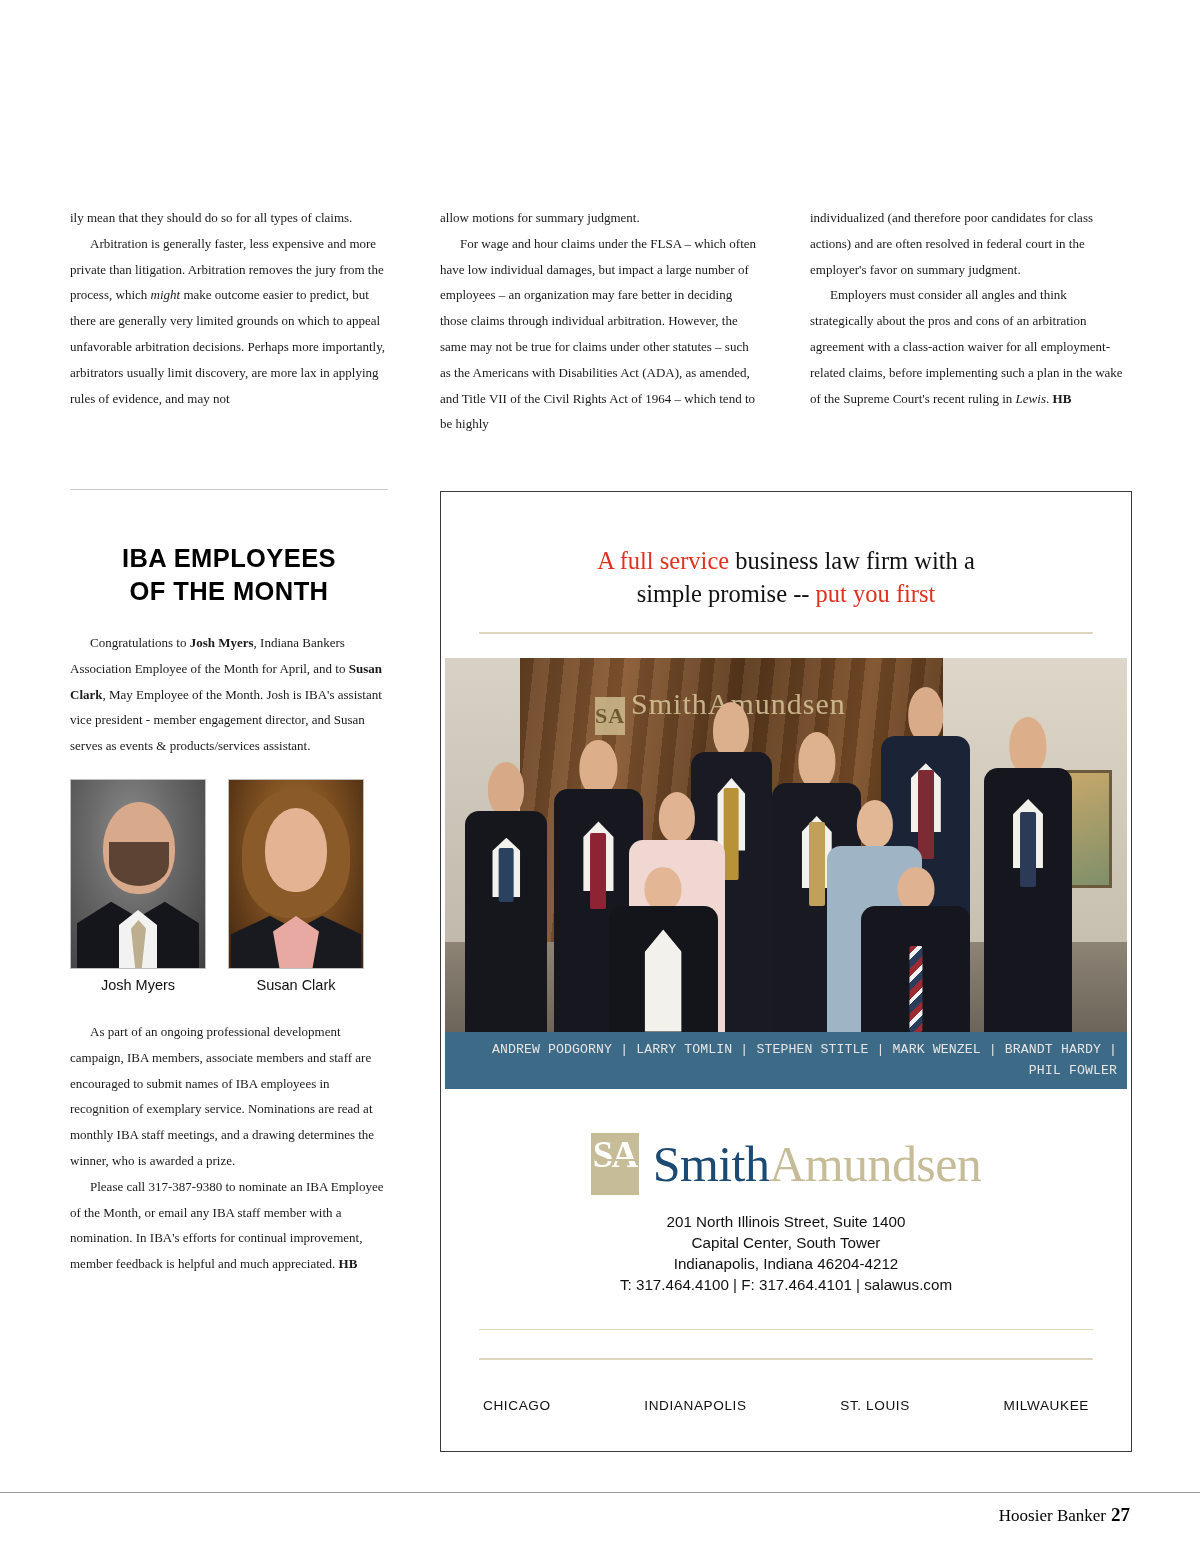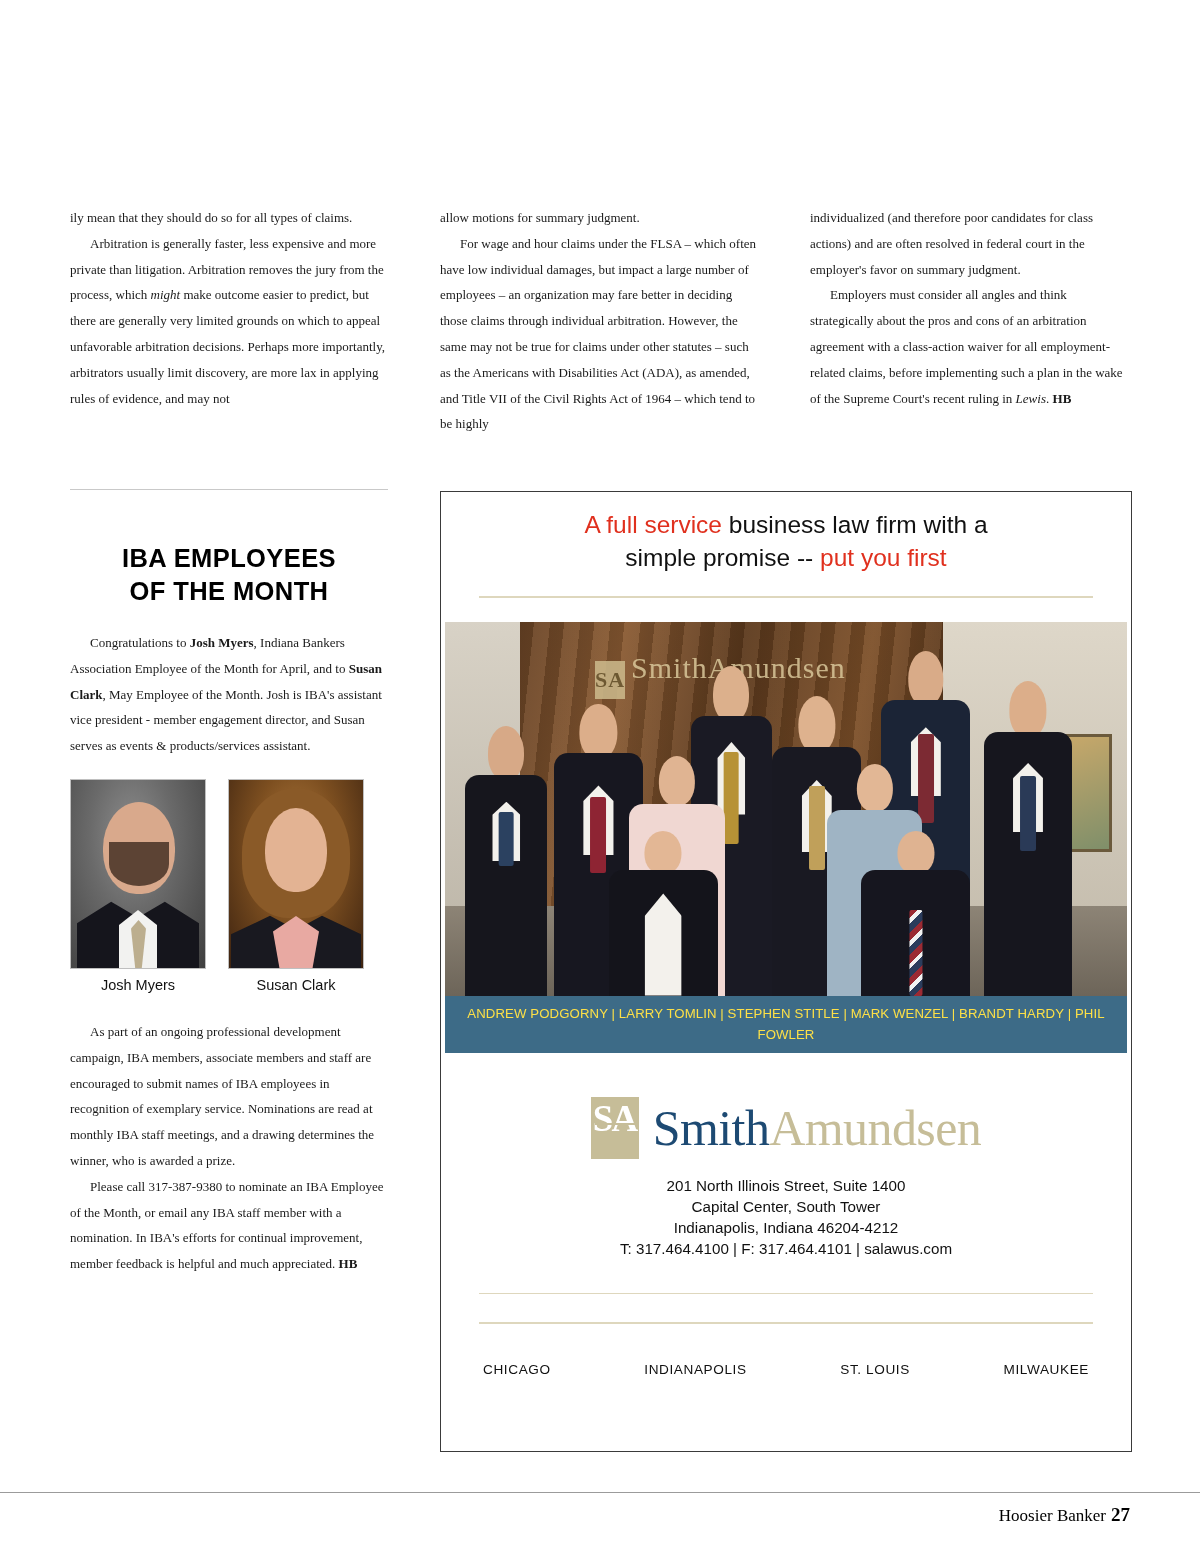--- a/index.html
+++ b/index.html
@@ -153,26 +153,26 @@
     position: absolute;
     left: 440px;
     top: 491px;
     width: 692px;
     height: 961px;
     border: 1.5px solid #3a3a3a;
     background: #fff;
     box-sizing: border-box;
   }
   .ad-headline {
-    font-family: Liberation Sans, sans-serif;
+    font-family: Liberation Serif, serif;
     font-size: 24.5px;
     line-height: 33px;
     text-align: center;
     color: #111;
-    margin: 16px 38px 0 38px;
+    margin: 52px 38px 0 38px;
   }
   .ad-headline .red { color: #e0301e; }
   .rule-tan {
     height: 1.5px;
     background: #ded7bd;
     margin: 22px 38px 0 38px;
   }
   .ad-photo {
     margin: 24px 4px 0 4px;
     height: 374px;
@@ -210,25 +210,25 @@
     border-radius:50% 50% 45% 45%; }
   .person .bd { position:absolute; left:0; bottom:0; width:100%;
     border-radius:14px 14px 0 0; }
   .person .tie { position:absolute; left:50%; transform:translateX(-50%); width:18%;
     border-radius:2px; }
   .person .sh { position:absolute; left:50%; transform:translateX(-50%); width:34%;
     background:#f3f1ec; clip-path: polygon(50% 0,100% 22%,100% 100%,0 100%,0 22%); }
 
   .ad-names {
     background: #3d6b87;
-    color: #fde047;
-    font-family: Liberation Sans, sans-serif;
+    color: #e5e5e5;
+    font-family: Liberation Mono, monospace;
     font-size: 13.2px;
     line-height: 21px;
-    text-align: center;
+    text-align: right;
     padding: 7px 10px 8px 10px;
     margin: 0 4px;
     letter-spacing: .1px;
   }
   .ad-names .l { display:block; }
 
   .logo-row {
     display: flex;
     align-items: center;
     justify-content: center;

